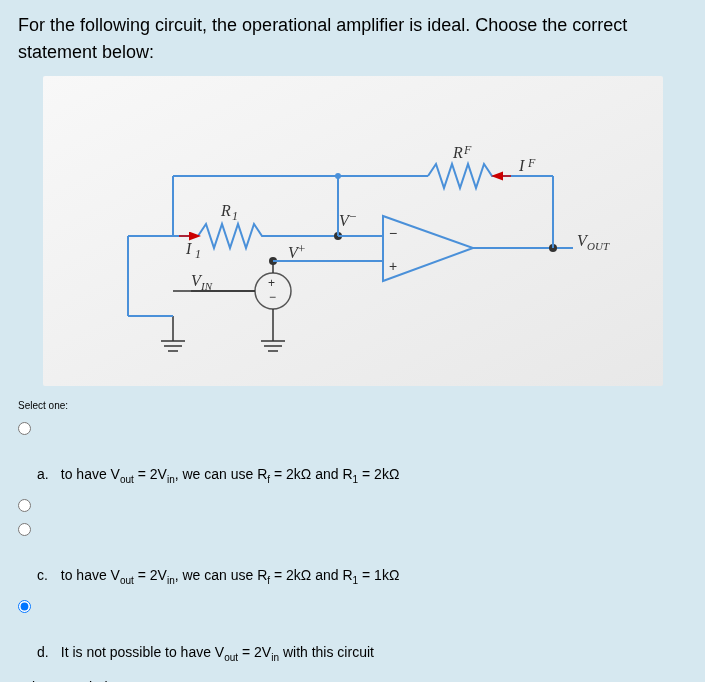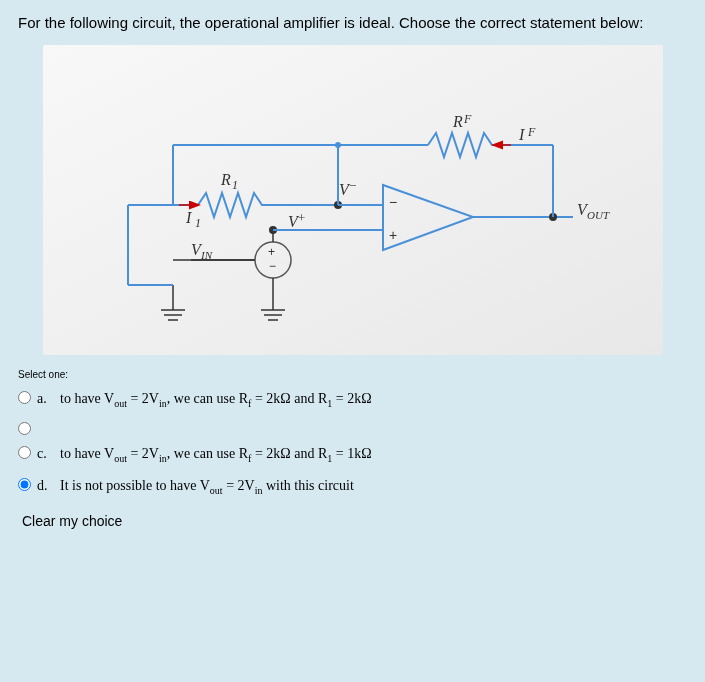--- a/index.html
+++ b/index.html
@@ -6,21 +6,21 @@
     body {
       background: #d6e8f0;
       font-family: 'Times New Roman', Times, serif;
       font-size: 15px;
       width: 705px;
       min-height: 682px;
       padding: 12px 18px;
     }
 
     .question-text {
-      font-size: 15px;
+      font-size: 18px;
       margin-bottom: 10px;
       line-height: 1.5;
       font-family: Arial, sans-serif;
     }
 
     .circuit-container {
       background: linear-gradient(to bottom right, #f8f8f8, #e8e8e8);
       border: none;
       margin: 0 auto 14px auto;
       width: 620px;
@@ -56,22 +56,23 @@
     }
 
     .option-item input[type="radio"] {
       margin-top: 3px;
       margin-right: 6px;
       flex-shrink: 0;
     }
 
     .option-label {
       font-weight: normal;
-      font-family: Liberation Serif, serif;
+      font-family: Liberation Sans, sans-serif;
       font-size: 14px;
+      margin-top: 44px;
     }
 
     .option-label .letter {
       display: inline-block;
       width: 16px;
       font-style: normal;
     }
     sub { font-size: 10px; }
 
     .clear-choice {

